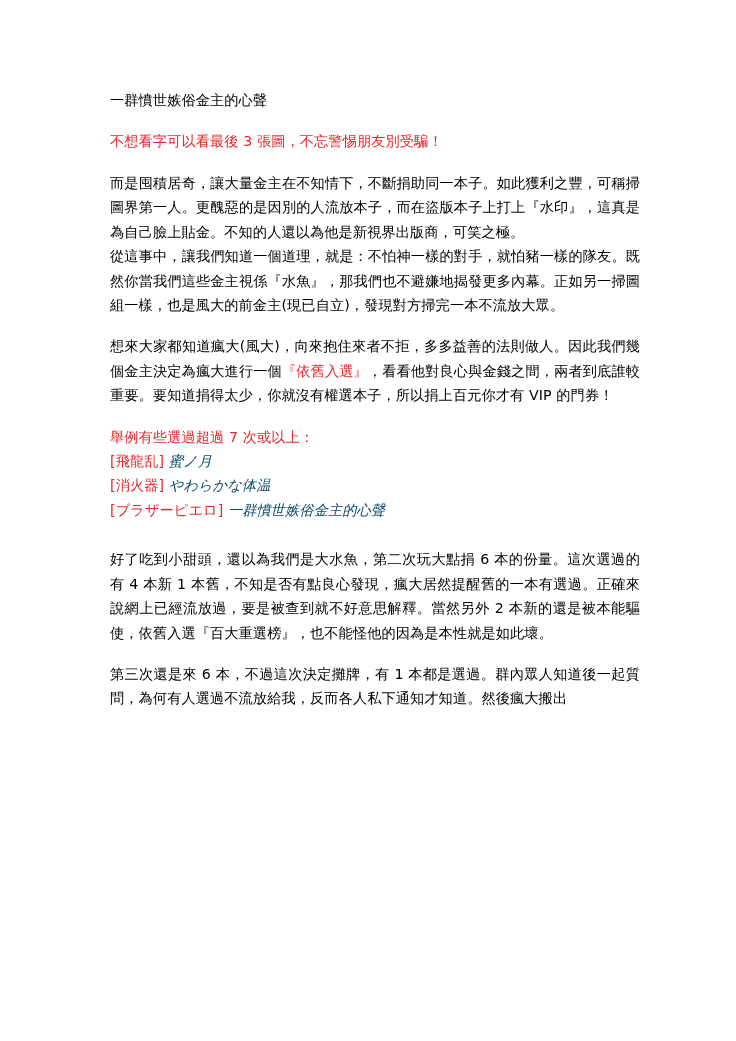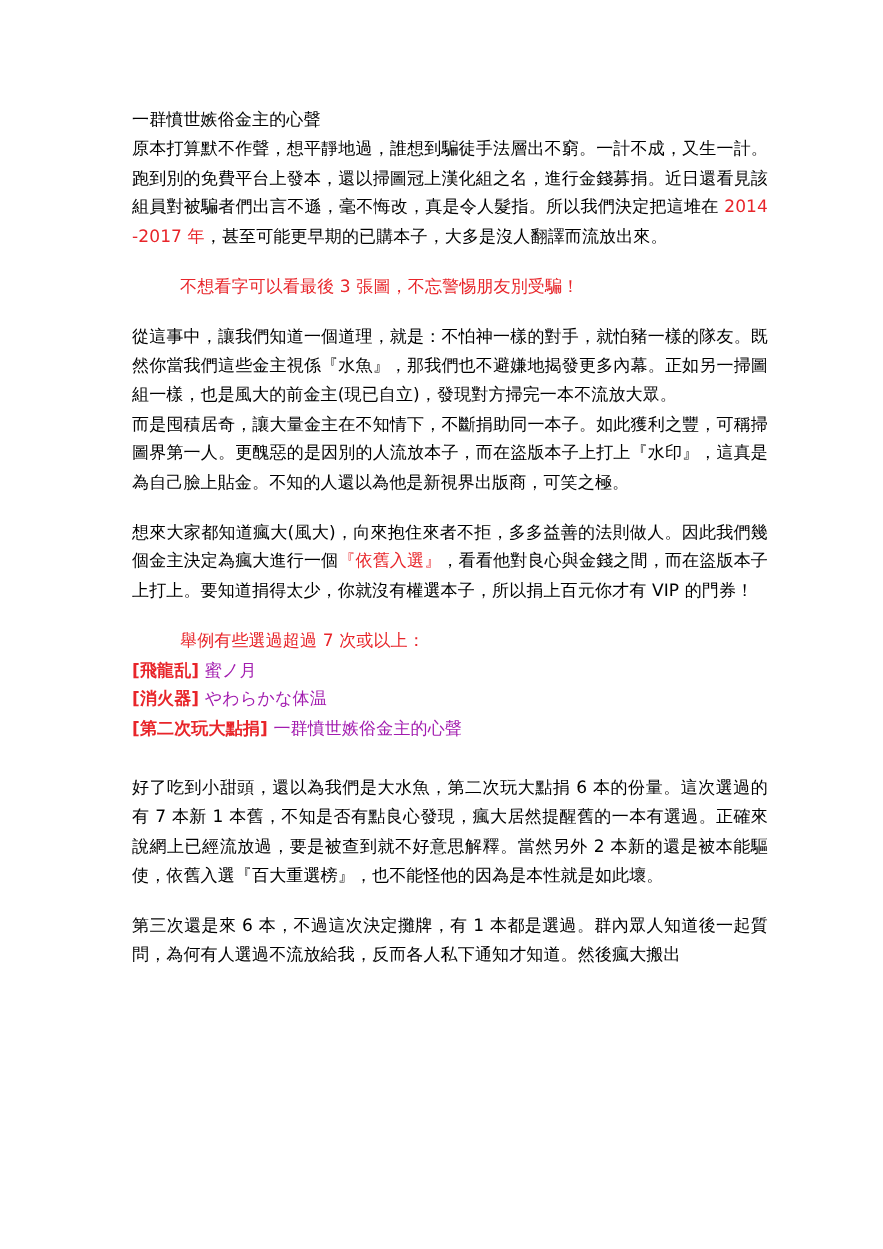--- a/index.html
+++ b/index.html
@@ -37,98 +37,94 @@
   }
   .red {
     color: #e8252a;
   }
   .redline {
     color: #e8252a;
     font-size: 14.2px;
     line-height: 1.72;
     text-align: left;
     letter-spacing: 0.1px;
-    margin-left: 40px;
   }
   .list-line {
     font-size: 14.2px;
     line-height: 1.72;
     letter-spacing: 0.1px;
   }
   .tag {
     color: #e8252a;
-    font-weight: bold;
   }
   .blk {
-    color: #a21caf;
+    color: #0c4a6e;
+    font-style: italic;
   }
   .inline {
     display: inline;
   }
 </style>
 </head>
 <body>
 
 <div id="doc-page">
 
   <div class="para">
     <span>一群憤世嫉俗金主的心聲</span>
   </div>
 
-  <div class="para">
-    <span class="inline">原本打算默不作聲，想平靜地過，誰想到騙徒手法層出不窮。一計不成，又生一計。跑到別的免費平台上發本，還以掃圖冠上漢化組之名，進行金錢募捐。近日還看見該組員對被騙者們出言不遜，毫不悔改，真是令人髮指。所以我們決定把這堆在 </span><span class="inline red">2014-2017 年</span><span class="inline">，甚至可能更早期的已購本子，大多是沒人翻譯而流放出來。</span>
-  </div>
 
   <div class="gap"></div>
 
   <div class="redline">
     <span>不想看字可以看最後 3 張圖，不忘警惕朋友別受騙！</span>
   </div>
 
   <div class="gap"></div>
 
   <div class="para">
-    <span>從這事中，讓我們知道一個道理，就是：不怕神一樣的對手，就怕豬一樣的隊友。既然你當我們這些金主視係『水魚』，那我們也不避嫌地揭發更多內幕。正如另一掃圖組一樣，也是風大的前金主(現已自立)，發現對方掃完一本不流放大眾。</span>
+    <span>而是囤積居奇，讓大量金主在不知情下，不斷捐助同一本子。如此獲利之豐，可稱掃圖界第一人。更醜惡的是因別的人流放本子，而在盜版本子上打上『水印』，這真是為自己臉上貼金。不知的人還以為他是新視界出版商，可笑之極。</span>
   </div>
 
   <div class="para">
-    <span>而是囤積居奇，讓大量金主在不知情下，不斷捐助同一本子。如此獲利之豐，可稱掃圖界第一人。更醜惡的是因別的人流放本子，而在盜版本子上打上『水印』，這真是為自己臉上貼金。不知的人還以為他是新視界出版商，可笑之極。</span>
+    <span>從這事中，讓我們知道一個道理，就是：不怕神一樣的對手，就怕豬一樣的隊友。既然你當我們這些金主視係『水魚』，那我們也不避嫌地揭發更多內幕。正如另一掃圖組一樣，也是風大的前金主(現已自立)，發現對方掃完一本不流放大眾。</span>
   </div>
 
   <div class="gap"></div>
 
   <div class="para">
-    <span class="inline">想來大家都知道瘋大(風大)，向來抱住來者不拒，多多益善的法則做人。因此我們幾個金主決定為瘋大進行一個</span><span class="inline red">『依舊入選』</span><span class="inline">，看看他對良心與金錢之間，而在盜版本子上打上。要知道捐得太少，你就沒有權選本子，所以捐上百元你才有 VIP 的門券！</span>
+    <span class="inline">想來大家都知道瘋大(風大)，向來抱住來者不拒，多多益善的法則做人。因此我們幾個金主決定為瘋大進行一個</span><span class="inline red">『依舊入選』</span><span class="inline">，看看他對良心與金錢之間，兩者到底誰較重要。要知道捐得太少，你就沒有權選本子，所以捐上百元你才有 VIP 的門券！</span>
   </div>
 
   <div class="gap"></div>
 
 
   <div class="redline">
     <span>舉例有些選過超過 7 次或以上：</span>
   </div>
 
   <div class="list-line">
     <span class="tag">[飛龍乱]</span>
     <span class="blk">蜜ノ月</span>
   </div>
   <div class="list-line">
     <span class="tag">[消火器]</span>
     <span class="blk">やわらかな体温</span>
   </div>
   <div class="list-line">
-    <span class="tag">[第二次玩大點捐]</span>
+    <span class="tag">[ブラザーピエロ]</span>
     <span class="blk">一群憤世嫉俗金主的心聲</span>
   </div>
 
   <div class="gap"></div>
   <div class="gap-sm"></div>
 
   <div class="para">
-    <span>好了吃到小甜頭，還以為我們是大水魚，第二次玩大點捐 6 本的份量。這次選過的有 7 本新 1 本舊，不知是否有點良心發現，瘋大居然提醒舊的一本有選過。正確來說網上已經流放過，要是被查到就不好意思解釋。當然另外 2 本新的還是被本能驅使，依舊入選『百大重選榜』，也不能怪他的因為是本性就是如此壞。</span>
+    <span>好了吃到小甜頭，還以為我們是大水魚，第二次玩大點捐 6 本的份量。這次選過的有 4 本新 1 本舊，不知是否有點良心發現，瘋大居然提醒舊的一本有選過。正確來說網上已經流放過，要是被查到就不好意思解釋。當然另外 2 本新的還是被本能驅使，依舊入選『百大重選榜』，也不能怪他的因為是本性就是如此壞。</span>
   </div>
 
   <div class="gap"></div>
 
   <div class="para">
     <span>第三次還是來 6 本，不過這次決定攤牌，有 1 本都是選過。群內眾人知道後一起質問，為何有人選過不流放給我，反而各人私下通知才知道。然後瘋大搬出</span>
   </div>
 
 </div>
 

